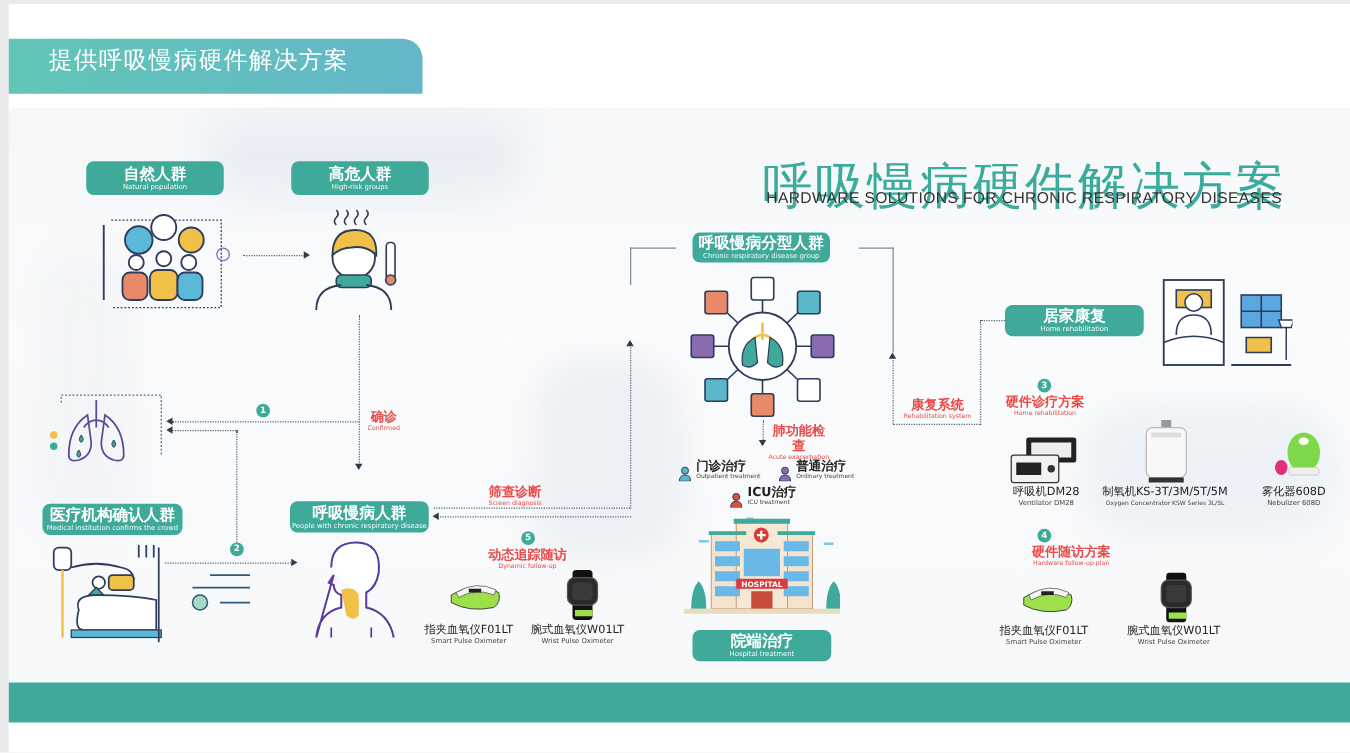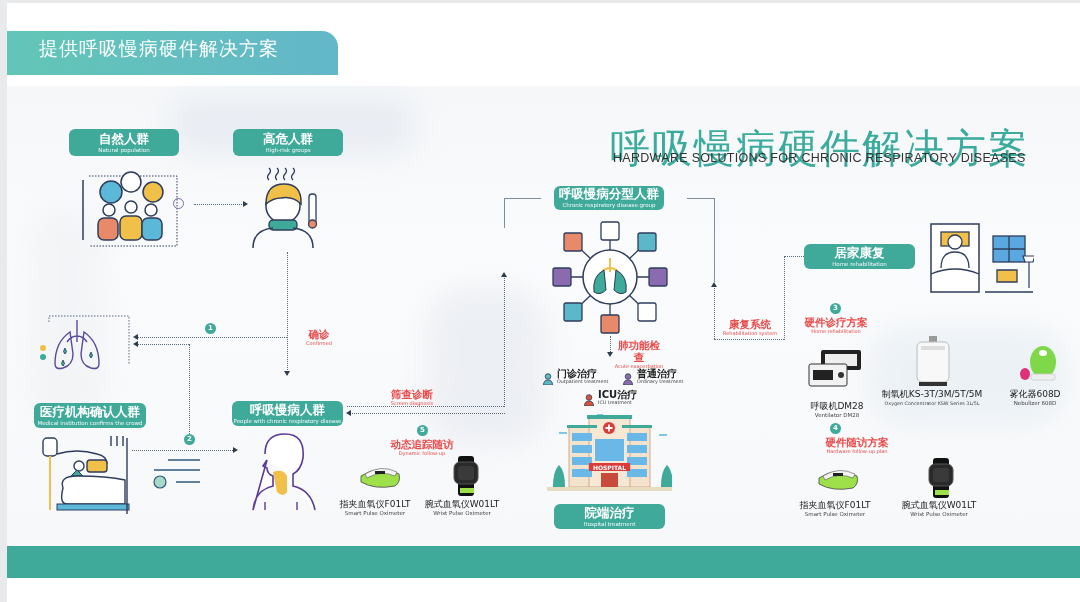--- a/index.html
+++ b/index.html
@@ -116,21 +116,21 @@
       <path d="M22 4 q3 3 0 6 q-3 3 0 6 M30 4 q3 3 0 6 q-3 3 0 6 M38 4 q3 3 0 6 q-3 3 0 6 M46 4 q3 3 0 6 q-3 3 0 6" fill="none" stroke="#2e3d5c" stroke-width="1.3"></path>
       <circle cx="36" cy="42" r="17" fill="#fff" stroke="#2e3d5c" stroke-width="1.5"></circle>
       <path d="M19 40 q0 -20 18 -20 q18 0 17 20 q-8 -8 -20 -6 q-8 0 -15 6z" fill="#f0c048" stroke="#2e3d5c" stroke-width="1.5"></path>
       <rect x="22" y="56" width="28" height="10" rx="4" fill="#3fa99a" stroke="#2e3d5c" stroke-width="1.3"></rect>
       <path d="M6 84 q0 -18 20 -20 M66 84 q0 -18 -20 -20" fill="none" stroke="#2e3d5c" stroke-width="1.5"></path>
       <rect x="62" y="30" width="7" height="30" rx="3" fill="#fff" stroke="#2e3d5c" stroke-width="1.3"></rect>
       <circle cx="65.5" cy="60" r="4" fill="#e88a6a" stroke="#2e3d5c" stroke-width="1.3"></circle>
     </svg>
     <div class="dash-v" style="left:280px;top:166px;height:120px;"></div>
     <div class="arrow-d" style="left:277px;top:285px;"></div>
-    <div class="red-label" style="left:296px;top:242px;width:32px;">
+    <div class="red-label" style="left:284px;top:242px;width:32px;">
       <div class="zh">确诊</div>
       <div class="en">Confirmed</div>
     </div>
 
     <svg class="icon" style="left:30px;top:226px;" width="95" height="65" viewBox="0 0 95 65">
       <path d="M12 10 V4 H92 V52" fill="none" stroke="#5a6b7c" stroke-width="1" stroke-dasharray="1.5 1.5"></path>
       <circle cx="6" cy="36" r="3" fill="#f0c048"></circle>
       <circle cx="6" cy="45" r="3" fill="#3fa99a"></circle>
       <path d="M40 8 V30 M40 24 q-6 0 -10 6 M40 24 q6 0 10 6" fill="none" stroke="#5a4a9a" stroke-width="1.4"></path>
       <path d="M33 20 q-15 10 -15 32 q0 6 8 4 q10 -3 10 -14 z" fill="none" stroke="#5a4a9a" stroke-width="1.4"></path>
@@ -361,21 +361,21 @@
       <rect x="4" y="6" width="32" height="40" rx="5" fill="#f8f8f8" stroke="#bbb" stroke-width="1"></rect>
       <rect x="8" y="10" width="24" height="4" fill="#ddd"></rect>
       <rect x="6" y="46" width="28" height="4" fill="#333"></rect>
     </svg>
     <svg class="icon" style="left:1010px;top:258px;" width="44" height="40" viewBox="0 0 44 40">
       <ellipse cx="26" cy="18" rx="13" ry="16" fill="#7ed84a"></ellipse>
       <ellipse cx="26" cy="9" rx="4" ry="3" fill="#fff"></ellipse>
       <rect x="14" y="30" width="24" height="6" rx="2" fill="#eee" stroke="#ccc" stroke-width=".8"></rect>
       <ellipse cx="8" cy="30" rx="5" ry="6" fill="#e0307a"></ellipse>
     </svg>
-    <div class="product" style="left:790px;top:303px;width:80px;margin-top:12px;">
+    <div class="product" style="left:790px;top:303px;width:80px;">
       <div class="zh">呼吸机DM28</div>
       <div class="en">Ventilator DM28</div>
     </div>
     <div class="product" style="left:870px;top:303px;width:110px;">
       <div class="zh">制氧机KS-3T/3M/5T/5M</div>
       <div class="en" style="font-size:4.8px;">Oxygen Concentrator KSW Series 3L/5L</div>
     </div>
     <div class="product" style="left:993px;top:303px;width:70px;">
       <div class="zh">雾化器608D</div>
       <div class="en">Nebulizer 608D</div>

